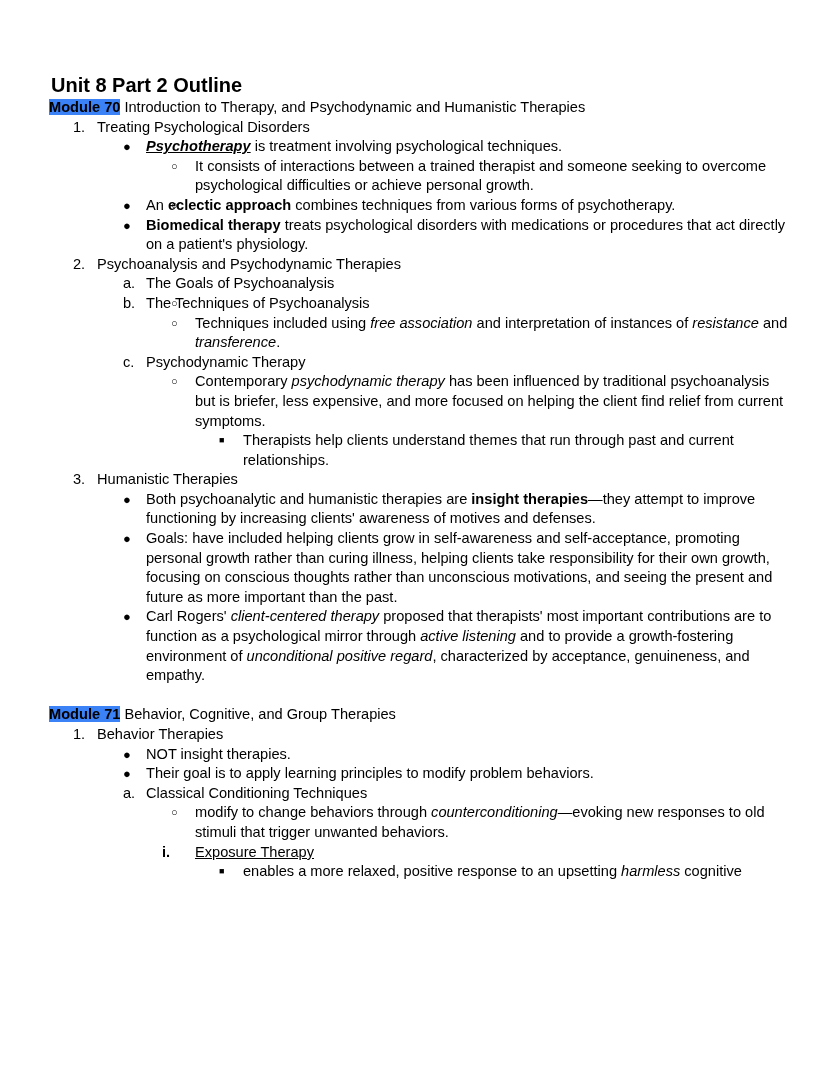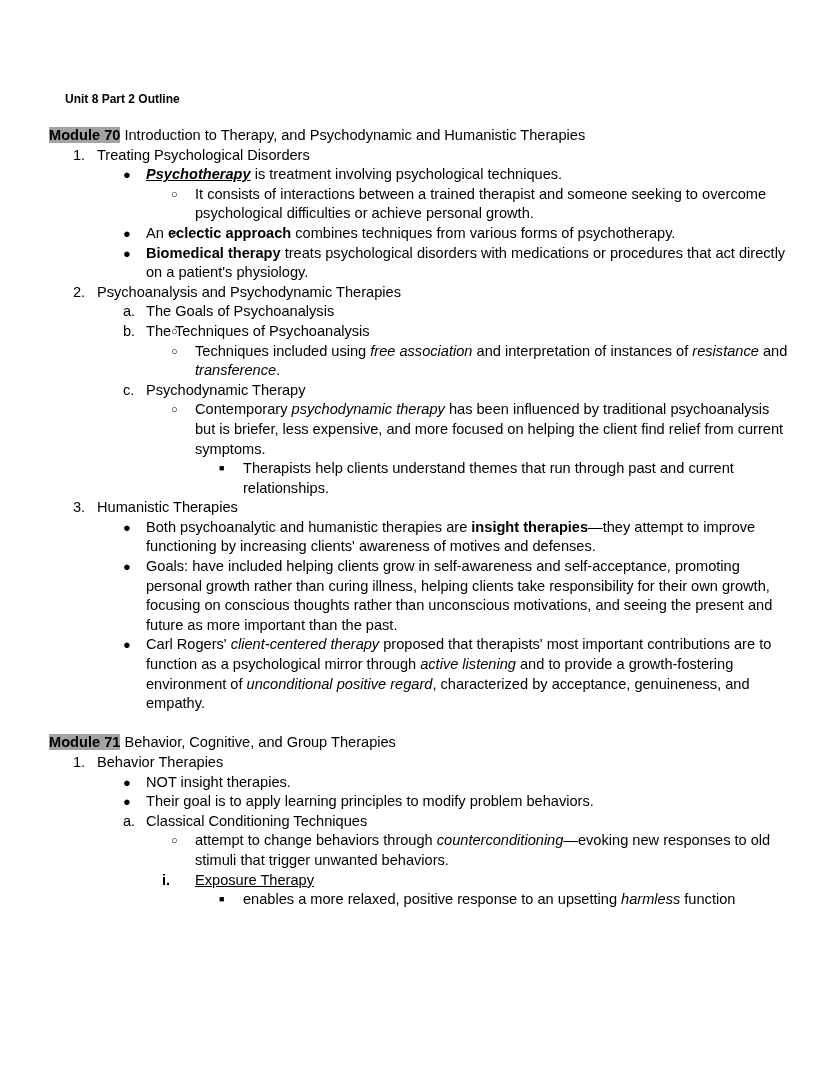--- a/index.html
+++ b/index.html
@@ -4,24 +4,24 @@
 <style>
   html, body { margin: 0; padding: 0; background: #ffffff; }
   body {
     width: 828px; height: 1071px; overflow: hidden;
     font-family: "Liberation Sans", sans-serif;
     color: #000;
     font-size: 14.6px;
     line-height: 19.6px;
   }
   .page { position: relative; padding: 72px 0 0 49px; width: 740px; }
-  .title { font-weight: bold; font-size: 12px; line-height: 22px; margin: 16px; }
+  .title { font-weight: bold; font-size: 20px; line-height: 22px; margin: 2px; }
   .subtitle { margin: 0 0 19px 0; line-height: 20px; }
   .module { margin: 0; }
-  .module-label { font-weight: bold; background: #a3a3a3; }
+  .module-label { font-weight: bold; background: #3b82f6; }
   .gap { height: 19.6px; }
   .li { position: relative; }
   .marker { position: absolute; left: 0; top: 0; }
   .l1 { padding-left: 48px; }
   .l1 > .marker { left: 24px; }
   .l2 { padding-left: 97px; }
   .l2 > .marker { left: 74px; }
   .l3 { padding-left: 146px; }
   .l3 > .marker { left: 122px; font-size: 11px; }
   .l4 { padding-left: 194px; }
@@ -64,16 +64,16 @@
   <div class="li l2 l2b"><span class="marker">●</span><span>Goals: have included helping clients grow in self-awareness and self-acceptance, promoting personal growth rather than curing illness, helping clients take responsibility for their own growth, focusing on conscious thoughts rather than unconscious motivations, and seeing the present and future as more important than the past.</span></div>
   <div class="li l2 l2b"><span class="marker">●</span><span>Carl Rogers' </span><span class="i">client-centered therapy</span><span> proposed that therapists' most important contributions are to function as a psychological mirror through </span><span class="i">active listening</span><span> and to provide a growth-fostering environment of </span><span class="i">unconditional positive regard</span><span>, characterized by acceptance, genuineness, and empathy.</span></div>
 
   <div class="gap"></div>
 
   <p class="module"><span class="module-label">Module 71</span><span> Behavior, Cognitive, and Group Therapies</span></p>
   <div class="li l1"><span class="marker">1.</span><span>Behavior Therapies</span></div>
   <div class="li l2 l2b"><span class="marker">●</span><span>NOT insight therapies.</span></div>
   <div class="li l2 l2b"><span class="marker">●</span><span>Their goal is to apply learning principles to modify problem behaviors.</span></div>
   <div class="li l2"><span class="marker">a.</span><span>Classical Conditioning Techniques</span></div>
-  <div class="li l3"><span class="marker">○</span><span>attempt to change behaviors through </span><span class="i">counterconditioning</span><span>—evoking new responses to old stimuli that trigger unwanted behaviors.</span></div>
+  <div class="li l3"><span class="marker">○</span><span>modify to change behaviors through </span><span class="i">counterconditioning</span><span>—evoking new responses to old stimuli that trigger unwanted behaviors.</span></div>
   <div class="li l3r"><span class="marker">i.</span><span class="bu">Exposure Therapy</span></div>
-  <div class="li l4"><span class="marker">■</span><span>enables a more relaxed, positive response to an upsetting </span><span class="i">harmless</span><span> function</span></div>
+  <div class="li l4"><span class="marker">■</span><span>enables a more relaxed, positive response to an upsetting </span><span class="i">harmless</span><span> cognitive</span></div>
 </div>
 
 </body></html>

